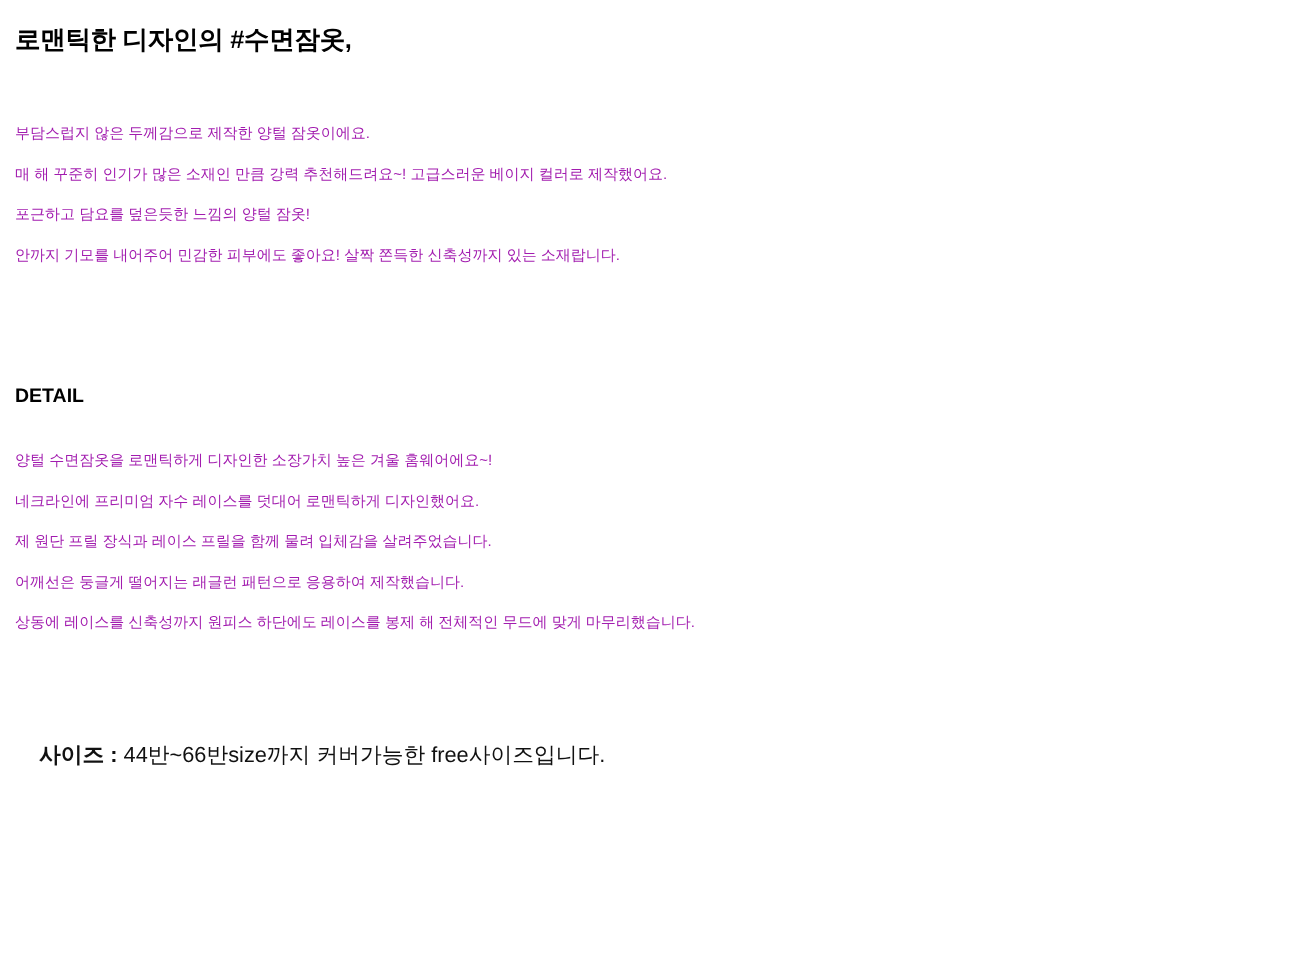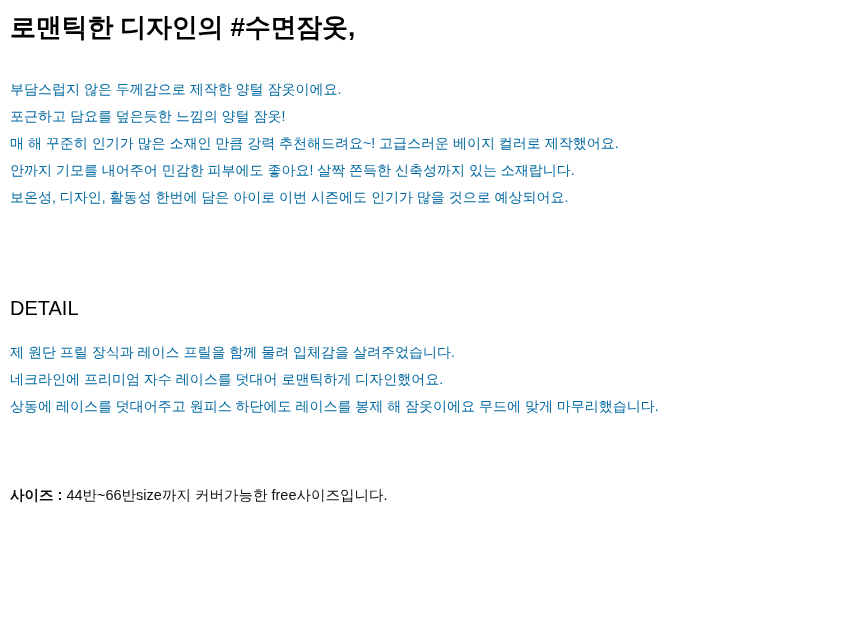--- a/index.html
+++ b/index.html
@@ -19,48 +19,49 @@
     height: 640px;
     box-sizing: border-box;
     padding: 8px 10px 0 10px;
     position: relative;
   }
   .headline {
     margin: 0;
     padding: 0;
   }
   .headline-line {
-    font-size: 26px;
+    font-size: 17px;
     font-weight: bold;
     line-height: 38px;
     letter-spacing: -0.2px;
     color: #000000;
     white-space: nowrap;
   }
   .block-intro {
     margin-top: 30px;
   }
   .body-line {
-    font-size: 14px;
+    font-size: 10px;
     line-height: 27px;
-    color: #0369a1;
+    color: #a21caf;
     white-space: nowrap;
   }
   .section-title {
-    font-size: 20px;
-    font-weight: normal;
+    font-size: 13px;
+    font-weight: bold;
     line-height: 27px;
     color: #000000;
-    margin-top: 84px;
+    margin-top: 66px;
   }
   .block-detail {
     margin-top: 17px;
   }
   .block-size {
     margin-top: 62px;
+    margin-left: 16px;
   }
   .size-line {
     font-size: 14.5px;
     line-height: 27px;
     color: #111111;
     white-space: nowrap;
   }
   .size-label {
     font-weight: bold;
   }
@@ -69,31 +70,32 @@
 <body>
 
 <div class="page">
 
   <div class="headline">
     <div class="headline-line">로맨틱한 디자인의 #수면잠옷,</div>
   </div>
 
   <div class="block-intro">
     <div class="body-line">부담스럽지 않은 두께감으로 제작한 양털 잠옷이에요.</div>
+    <div class="body-line">매 해 꾸준히 인기가 많은 소재인 만큼 강력 추천해드려요~! 고급스러운 베이지 컬러로 제작했어요.</div>
     <div class="body-line">포근하고 담요를 덮은듯한 느낌의 양털 잠옷!</div>
-    <div class="body-line">매 해 꾸준히 인기가 많은 소재인 만큼 강력 추천해드려요~! 고급스러운 베이지 컬러로 제작했어요.</div>
     <div class="body-line">안까지 기모를 내어주어 민감한 피부에도 좋아요! 살짝 쫀득한 신축성까지 있는 소재랍니다.</div>
-    <div class="body-line">보온성, 디자인, 활동성 한번에 담은 아이로 이번 시즌에도 인기가 많을 것으로 예상되어요.</div>
   </div>
 
   <div class="section-title">DETAIL</div>
 
   <div class="block-detail">
+    <div class="body-line">양털 수면잠옷을 로맨틱하게 디자인한 소장가치 높은 겨울 홈웨어에요~!</div>
+    <div class="body-line">네크라인에 프리미엄 자수 레이스를 덧대어 로맨틱하게 디자인했어요.</div>
     <div class="body-line">제 원단 프릴 장식과 레이스 프릴을 함께 물려 입체감을 살려주었습니다.</div>
-    <div class="body-line">네크라인에 프리미엄 자수 레이스를 덧대어 로맨틱하게 디자인했어요.</div>
-    <div class="body-line">상동에 레이스를 덧대어주고 원피스 하단에도 레이스를 봉제 해 잠옷이에요 무드에 맞게 마무리했습니다.</div>
+    <div class="body-line">어깨선은 둥글게 떨어지는 래글런 패턴으로 응용하여 제작했습니다.</div>
+    <div class="body-line">상동에 레이스를 신축성까지 원피스 하단에도 레이스를 봉제 해 전체적인 무드에 맞게 마무리했습니다.</div>
   </div>
 
   <div class="block-size">
     <div class="size-line"><span class="size-label">사이즈 :</span><span> 44반~66반size까지 커버가능한 free사이즈입니다.</span></div>
   </div>
 
 </div>
 
 </body></html>

